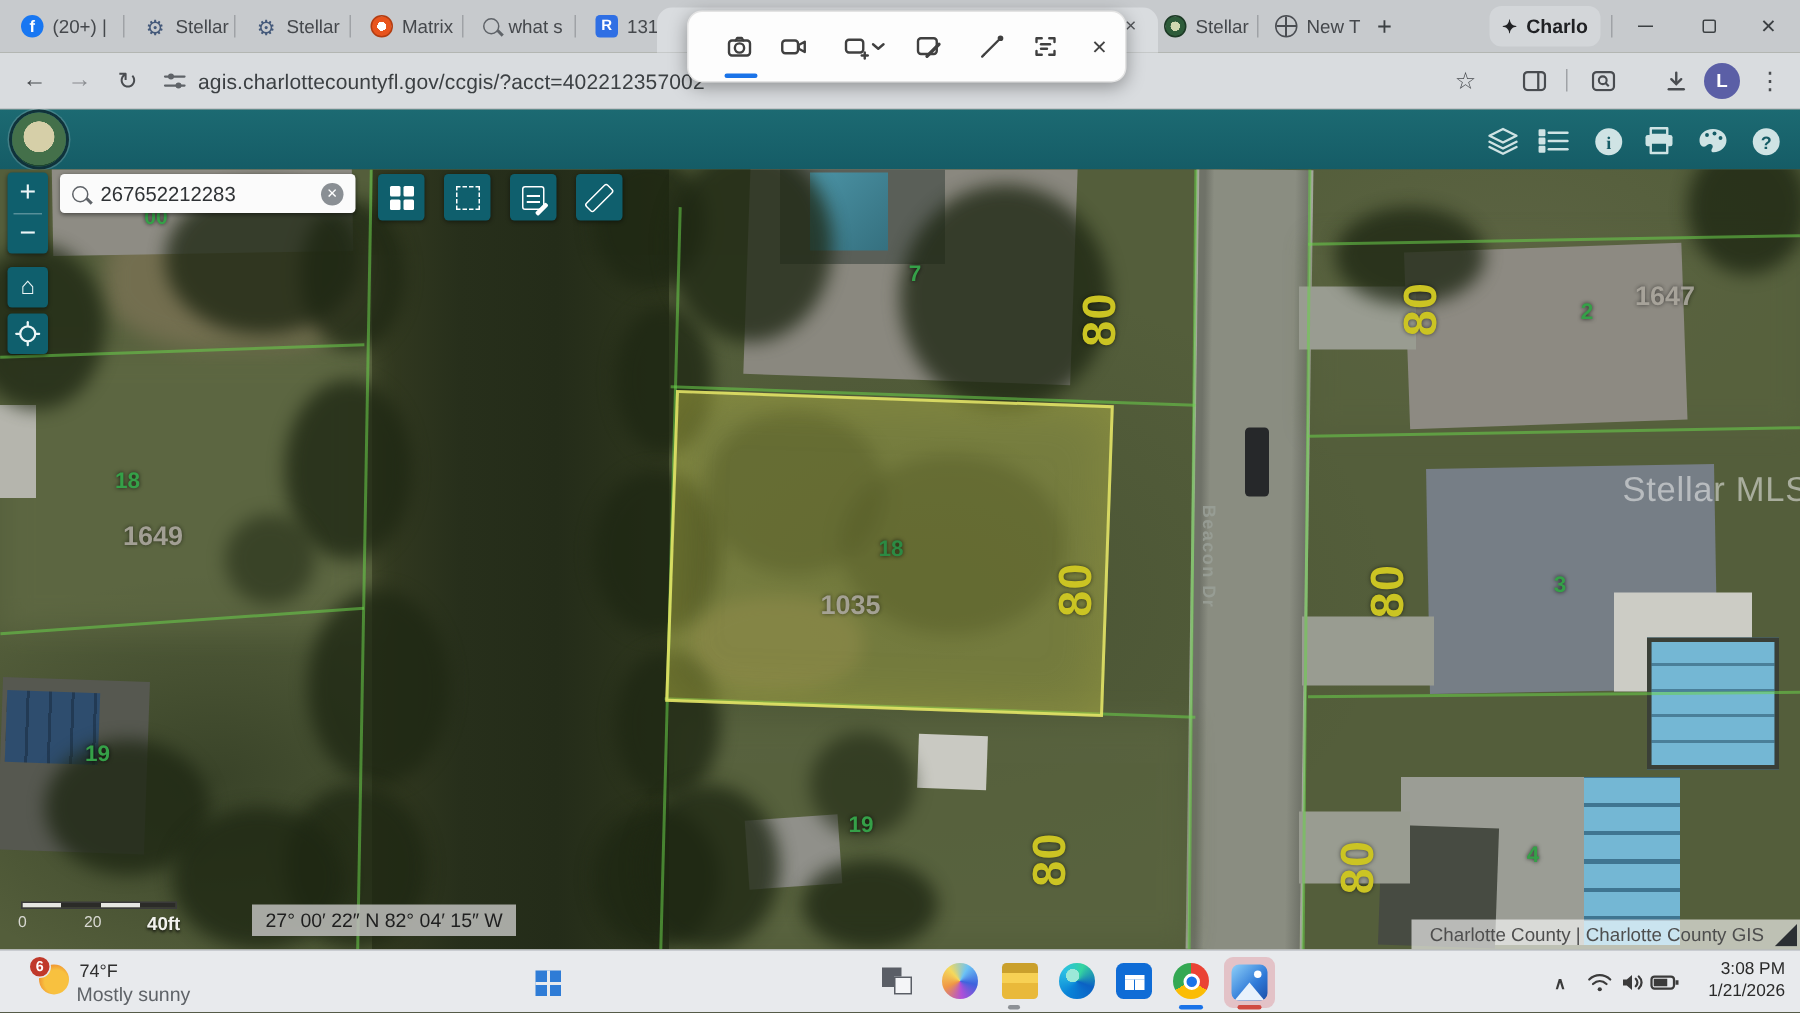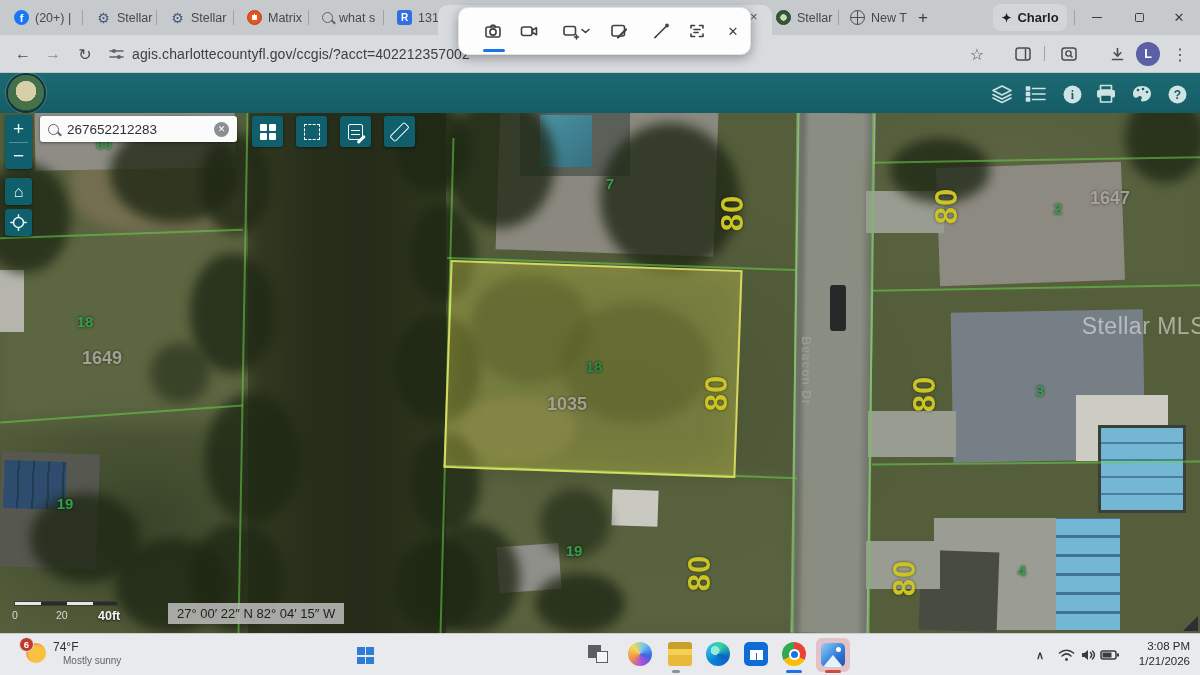--- a/index.html
+++ b/index.html
@@ -70,21 +70,21 @@
 .selrect{width:16px;height:16px;border:1.7px dashed #fff}
 .reportico{position:relative;width:15px;height:16px;border:1.6px solid #fff;border-radius:2px;background:repeating-linear-gradient(#0000 0 3px,#fff 3px 4.2px) content-box;padding:2px}
 .reportico::after{content:"";position:absolute;right:-4px;bottom:-2px;width:10px;height:2.5px;background:#fff;transform:rotate(-45deg);border-radius:1px}
 .rulerico{width:21px;height:8px;border:1.6px solid #fff;border-radius:2px;transform:rotate(-45deg)}
 
 .taskbar{left:0;top:633px;width:1200px;height:42px;background:#e8eaed;border-top:1px solid #c9ccd1}
 .tb{position:absolute}
 .sun{left:26px;top:9px;width:20px;height:20px;border-radius:50%;background:radial-gradient(circle at 58% 58%,#f8c13f 0 48%,#ef8f2f 75%,transparent 78%)}
 .wbadge{left:19px;top:3px;width:15px;height:15px;border-radius:50%;background:#c0392b;border:1.5px solid #e8eaed;color:#fff;font-size:9.5px;font-weight:bold;display:flex;align-items:center;justify-content:center}
 .wtemp{left:53px;top:6px;font-size:12px;color:#2f2f2f}
-.wcond{left:63px;top:21px;font-size:10px;color:#5f6368}
+.wcond{left:51px;top:21px;font-size:13px;color:#5f6368}
 .startico{left:357px;top:13px;width:17px;height:17px;background:linear-gradient(90deg,transparent 0 7.5px,#e8eaed 7.5px 9.5px,transparent 9.5px),linear-gradient(0deg,transparent 0 7.5px,#e8eaed 7.5px 9.5px,transparent 9.5px),#2f7cd6}
 .tsearch{left:388px;top:8px;width:196px;height:26px;background:#fdfdfe;border:1px solid #d8dadd;border-radius:13px;display:flex;align-items:center;gap:9px;padding:0 6px 0 12px;font-size:13px;color:#606368}
 .bingthumb{margin-left:auto;width:26px;height:17px;border-radius:3px;background:linear-gradient(120deg,#caa96f,#8a6a3f 60%,#5d4627)}
 .appico{position:absolute;top:8px;width:24px;height:24px;border-radius:50%}
 .underline{position:absolute;top:36px;height:3px;border-radius:2px}
 .trayico{position:absolute;top:11px;width:20px;height:20px;display:flex;align-items:center;justify-content:center;color:#3b3b3b}
 .clock{position:absolute;left:1122px;top:5px;width:68px;text-align:right;font-size:11.5px;line-height:15px;color:#2a2a2a}
 .i-tray{stroke:#3b3b3b;fill:none;stroke-width:1.5;stroke-linecap:round;stroke-linejoin:round}
 </style>
 </head>
@@ -385,20 +385,21 @@
     <span class="watermark">Stellar MLS</span>
 
     <div class="scalebar">
       <div class="scaleseg"></div>
       <span class="scaletick" style="left:4px">0</span>
       <span class="scaletick" style="left:48px">20</span>
       <span class="scaletick big" style="left:90px">40ft</span>
     </div>
 
     <div class="coords">27° 00′ 22″ N 82° 04′ 15″ W</div>
+    <div class="attrib">Charlotte County | Charlotte County GIS</div>
     <div class="attrib-ico"></div>
 
     <div class="gbtn" style="left:5px;top:2px;width:27px;height:54px;flex-direction:column">
       <div style="height:27px;display:flex;align-items:center;font-size:19px">+</div>
       <div style="width:19px;height:1px;background:rgba(255,255,255,.3)"></div>
       <div style="height:26px;display:flex;align-items:center;font-size:19px">−</div>
     </div>
     <div class="gbtn" style="left:5px;top:65px;width:27px;height:27px;font-size:16px">⌂</div>
     <div class="gbtn" style="left:5px;top:96px;width:27px;height:27px">
       <svg width="17" height="17" viewBox="0 0 17 17">

